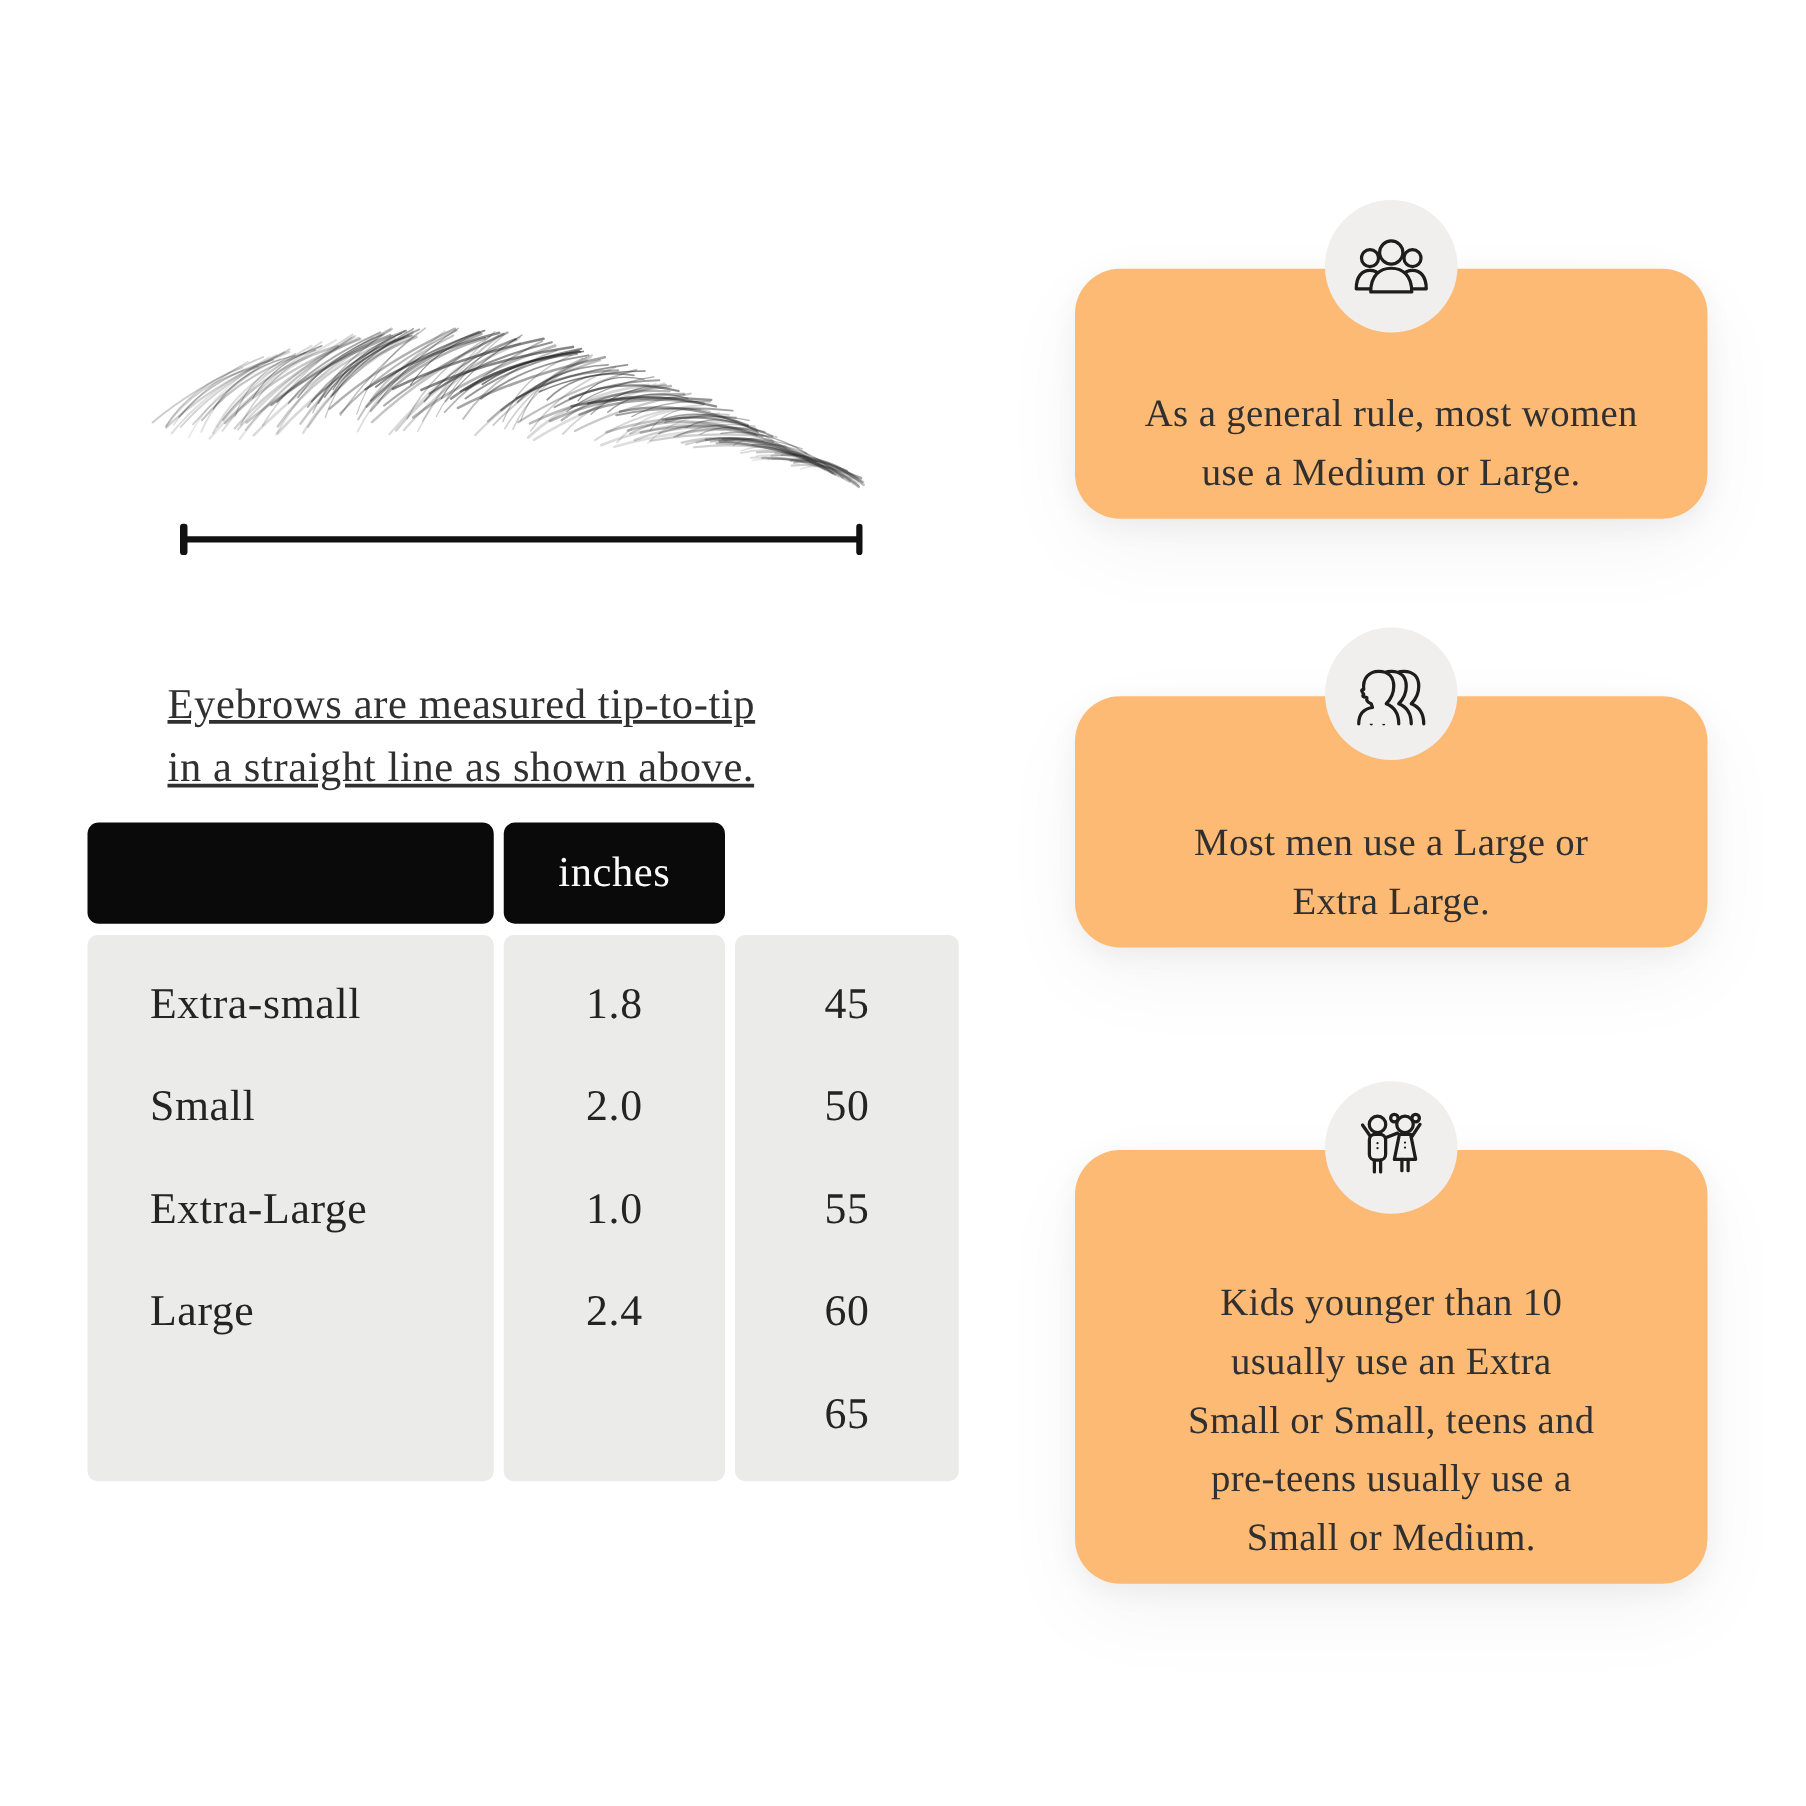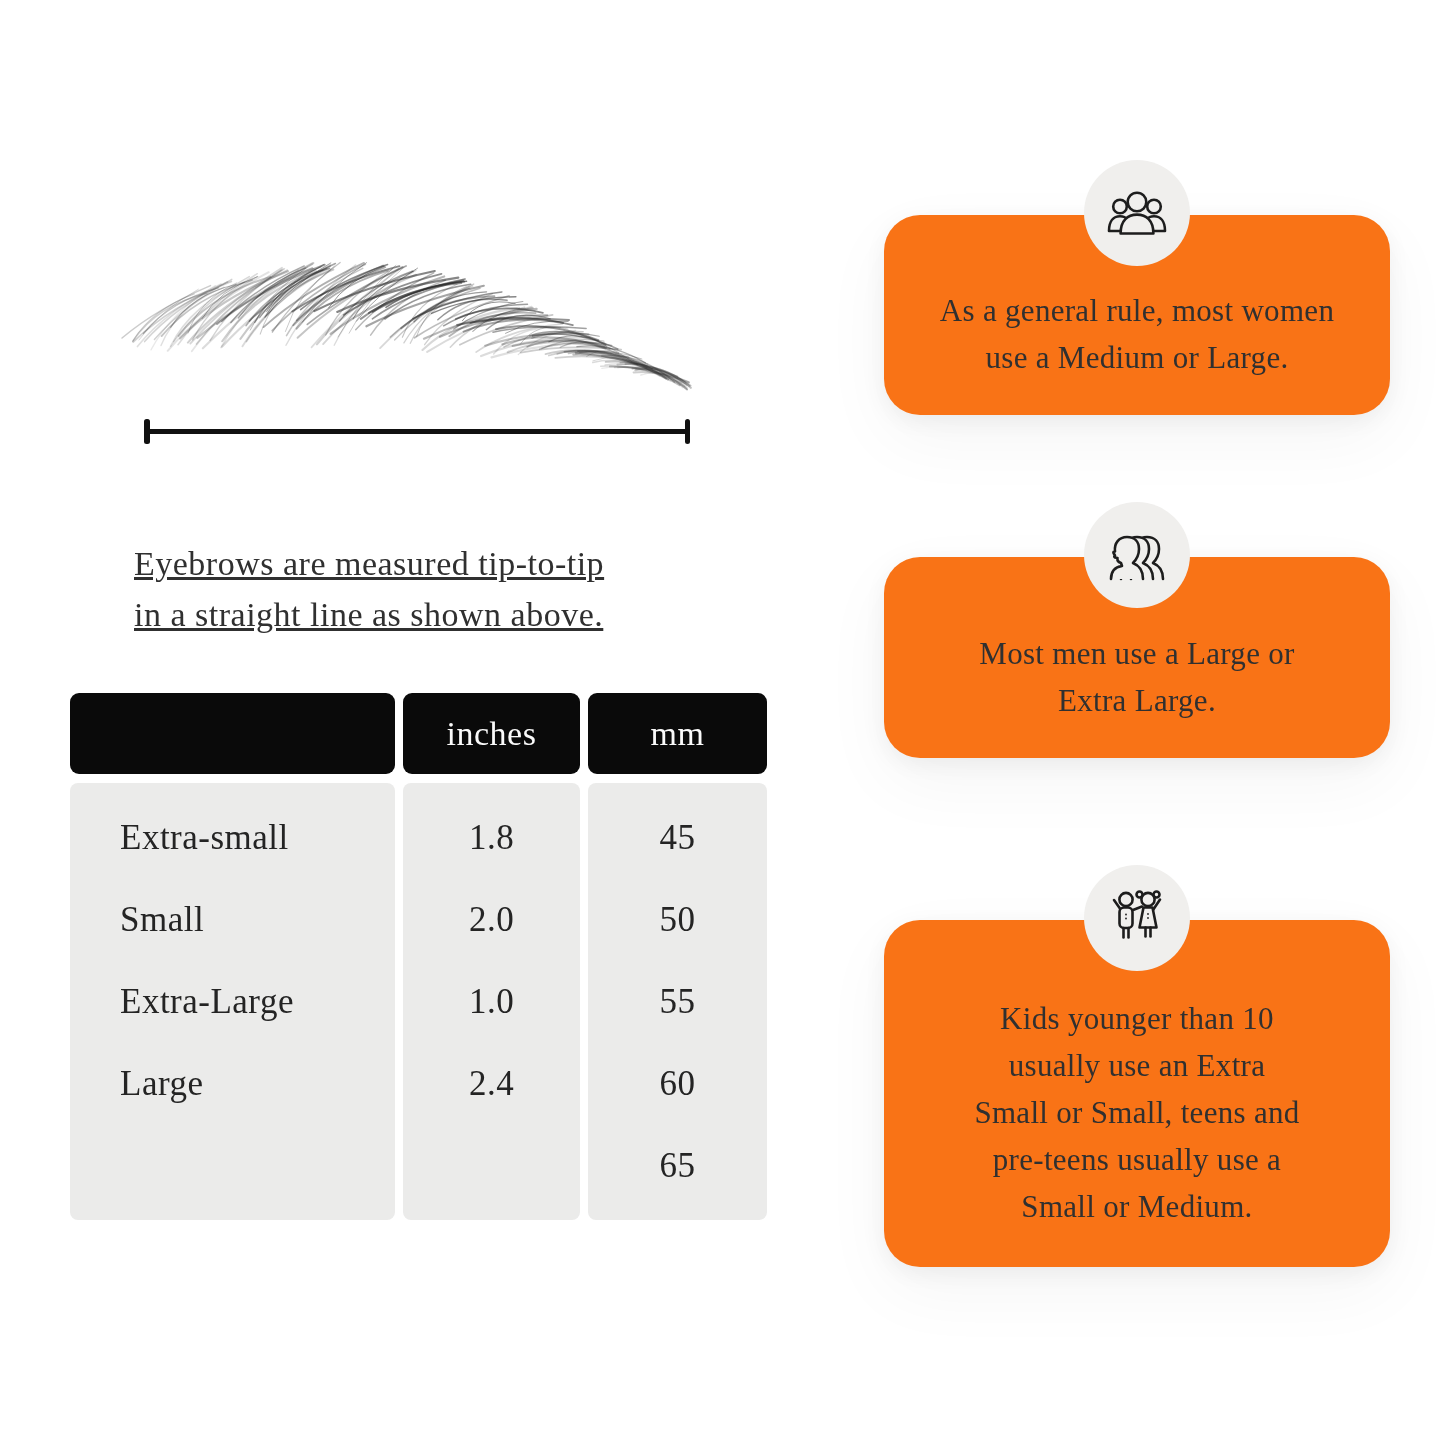--- a/index.html
+++ b/index.html
@@ -9,34 +9,34 @@
   
   .brow-svg{position:absolute;left:88px;top:228px;width:640px;height:180px;}
   .measure{position:absolute;left:146px;top:429px;width:542px;height:5px;background:#111;border-radius:2px;}
   .measure .cap{position:absolute;top:-10px;width:5.5px;height:25px;background:#111;border-radius:2.5px;}
   .measure .cap.left{left:-2px;}
   .measure .cap.right{right:-2px;}
   .caption{position:absolute;left:134px;top:504px;width:640px;font-size:34px;line-height:51px;
            letter-spacing:.5px;white-space:pre-line;color:#303030;text-decoration:underline;}
 
   
-  .size-table{position:absolute;left:70px;top:693px;width:697px;}
+  .size-table{position:absolute;left:70px;top:658px;width:697px;}
   .thead,.tbody{display:grid;grid-template-columns:325px 177px 179px;column-gap:8px;}
   .th{height:81px;background:#0a0a0a;border-radius:9px;color:#fafafa;font-size:34px;
       display:flex;align-items:center;justify-content:center;letter-spacing:.5px;}
   .tbody{margin-top:9px;}
   .tcol{background:#ebebea;border-radius:8px;height:437px;padding-top:14px;box-sizing:border-box;}
   .tcell{height:82px;display:flex;align-items:center;justify-content:center;
          font-size:35px;color:#242424;letter-spacing:.5px;}
   .tcol-labels .tcell{justify-content:flex-start;padding-left:50px;}
 
   
-  .card{position:absolute;left:884px;width:506px;background:#f97316;border-radius:36px;
+  .card{position:absolute;left:860px;width:506px;background:#fdba74;border-radius:36px;
         box-shadow:0 6px 22px rgba(0,0,0,.055),0 24px 70px rgba(0,0,0,.045);
-        display:flex;align-items:center;justify-content:center;box-sizing:border-box;
+        display:flex;align-items:flex-end;justify-content:center;box-sizing:border-box;
         padding:52px 12px 14px 12px;}
   .card-1{top:215px;height:200px;}
   .card-2{top:557px;height:201px;}
   .card-3{top:920px;height:347px;}
   .icon-circle{position:absolute;left:200px;top:-55px;width:106px;height:106px;border-radius:50%;
                background:#f0efed;display:flex;align-items:center;justify-content:center;}
   .icon-circle svg{width:64px;height:64px;}
   .card-text{margin:0;font-size:31px;line-height:47px;text-align:center;white-space:pre-line;
              color:#303030;letter-spacing:.3px;}
 </style>
@@ -223,21 +223,20 @@
     <span class="cap right"></span>
   </div>
 
   <p class="caption">Eyebrows are measured tip-to-tip
 in a straight line as shown above.</p>
 
   <div class="size-table">
     <div class="thead">
       <div class="th"></div>
       <div class="th">inches</div>
-      <div class="th">mm</div>
     </div>
     <div class="tbody">
       <div class="tcol tcol-labels" id="col-labels">
           <div class="tcell">Extra-small</div>
           <div class="tcell">Small</div>
           <div class="tcell">Extra-Large</div>
           <div class="tcell">Large</div>
         </div>
       <div class="tcol" id="col-inches">
           <div class="tcell">1.8</div>

